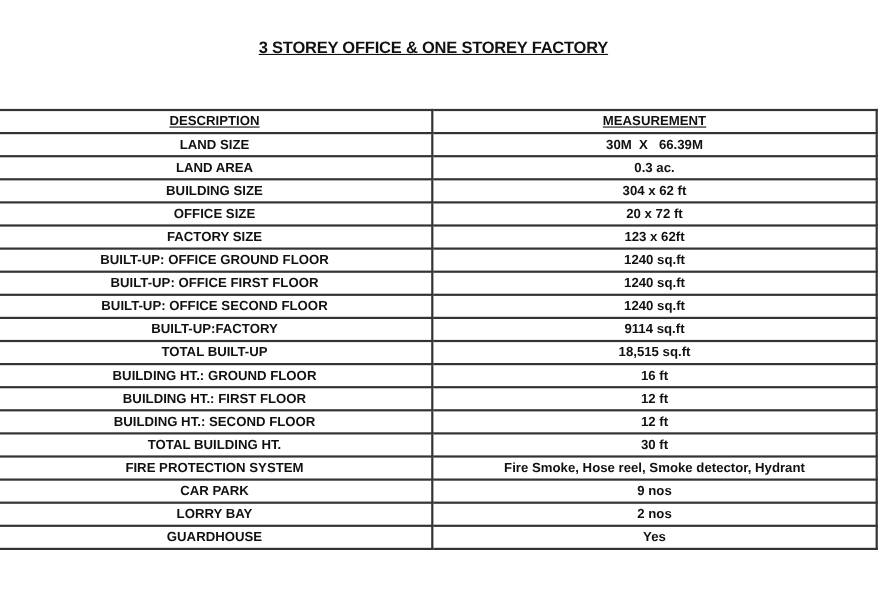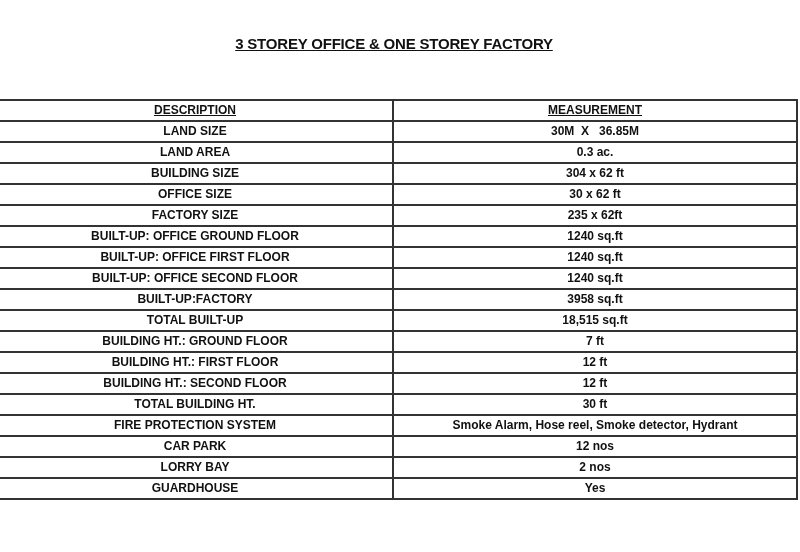--- a/index.html
+++ b/index.html
@@ -28,81 +28,81 @@
     </colgroup>
   <thead>
     <tr>
       <th>DESCRIPTION</th>
       <th>MEASUREMENT</th>
     </tr>
   </thead>
   <tbody>
     <tr>
         <td>LAND SIZE</td>
-        <td style="white-space:pre">30M  X   36.85M</td>
+        <td style="white-space:pre">30M  X   66.39M</td>
       </tr>
     <tr>
         <td>LAND AREA</td>
         <td>0.3 ac.</td>
       </tr>
     <tr>
         <td>BUILDING SIZE</td>
         <td>304 x 62 ft</td>
       </tr>
     <tr>
         <td>OFFICE SIZE</td>
-        <td>30 x 62 ft</td>
+        <td>20 x 72 ft</td>
       </tr>
     <tr>
         <td>FACTORY SIZE</td>
-        <td>235 x 62ft</td>
+        <td>123 x 62ft</td>
       </tr>
     <tr>
         <td>BUILT-UP: OFFICE GROUND FLOOR</td>
         <td>1240 sq.ft</td>
       </tr>
     <tr>
         <td>BUILT-UP: OFFICE FIRST FLOOR</td>
         <td>1240 sq.ft</td>
       </tr>
     <tr>
         <td>BUILT-UP: OFFICE SECOND FLOOR</td>
         <td>1240 sq.ft</td>
       </tr>
     <tr>
         <td>BUILT-UP:FACTORY</td>
-        <td>3958 sq.ft</td>
+        <td>9114 sq.ft</td>
       </tr>
     <tr>
         <td>TOTAL BUILT-UP</td>
         <td>18,515 sq.ft</td>
       </tr>
     <tr>
         <td>BUILDING HT.: GROUND FLOOR</td>
-        <td>7 ft</td>
+        <td>16 ft</td>
       </tr>
     <tr>
         <td>BUILDING HT.: FIRST FLOOR</td>
         <td>12 ft</td>
       </tr>
     <tr>
         <td>BUILDING HT.: SECOND FLOOR</td>
         <td>12 ft</td>
       </tr>
     <tr>
         <td>TOTAL BUILDING HT.</td>
         <td>30 ft</td>
       </tr>
     <tr>
         <td>FIRE PROTECTION SYSTEM</td>
-        <td>Smoke Alarm, Hose reel, Smoke detector, Hydrant</td>
+        <td>Fire Smoke, Hose reel, Smoke detector, Hydrant</td>
       </tr>
     <tr>
         <td>CAR PARK</td>
-        <td>12 nos</td>
+        <td>9 nos</td>
       </tr>
     <tr>
         <td>LORRY BAY</td>
         <td>2 nos</td>
       </tr>
     <tr>
         <td>GUARDHOUSE</td>
         <td>Yes</td>
       </tr>
   </tbody>

